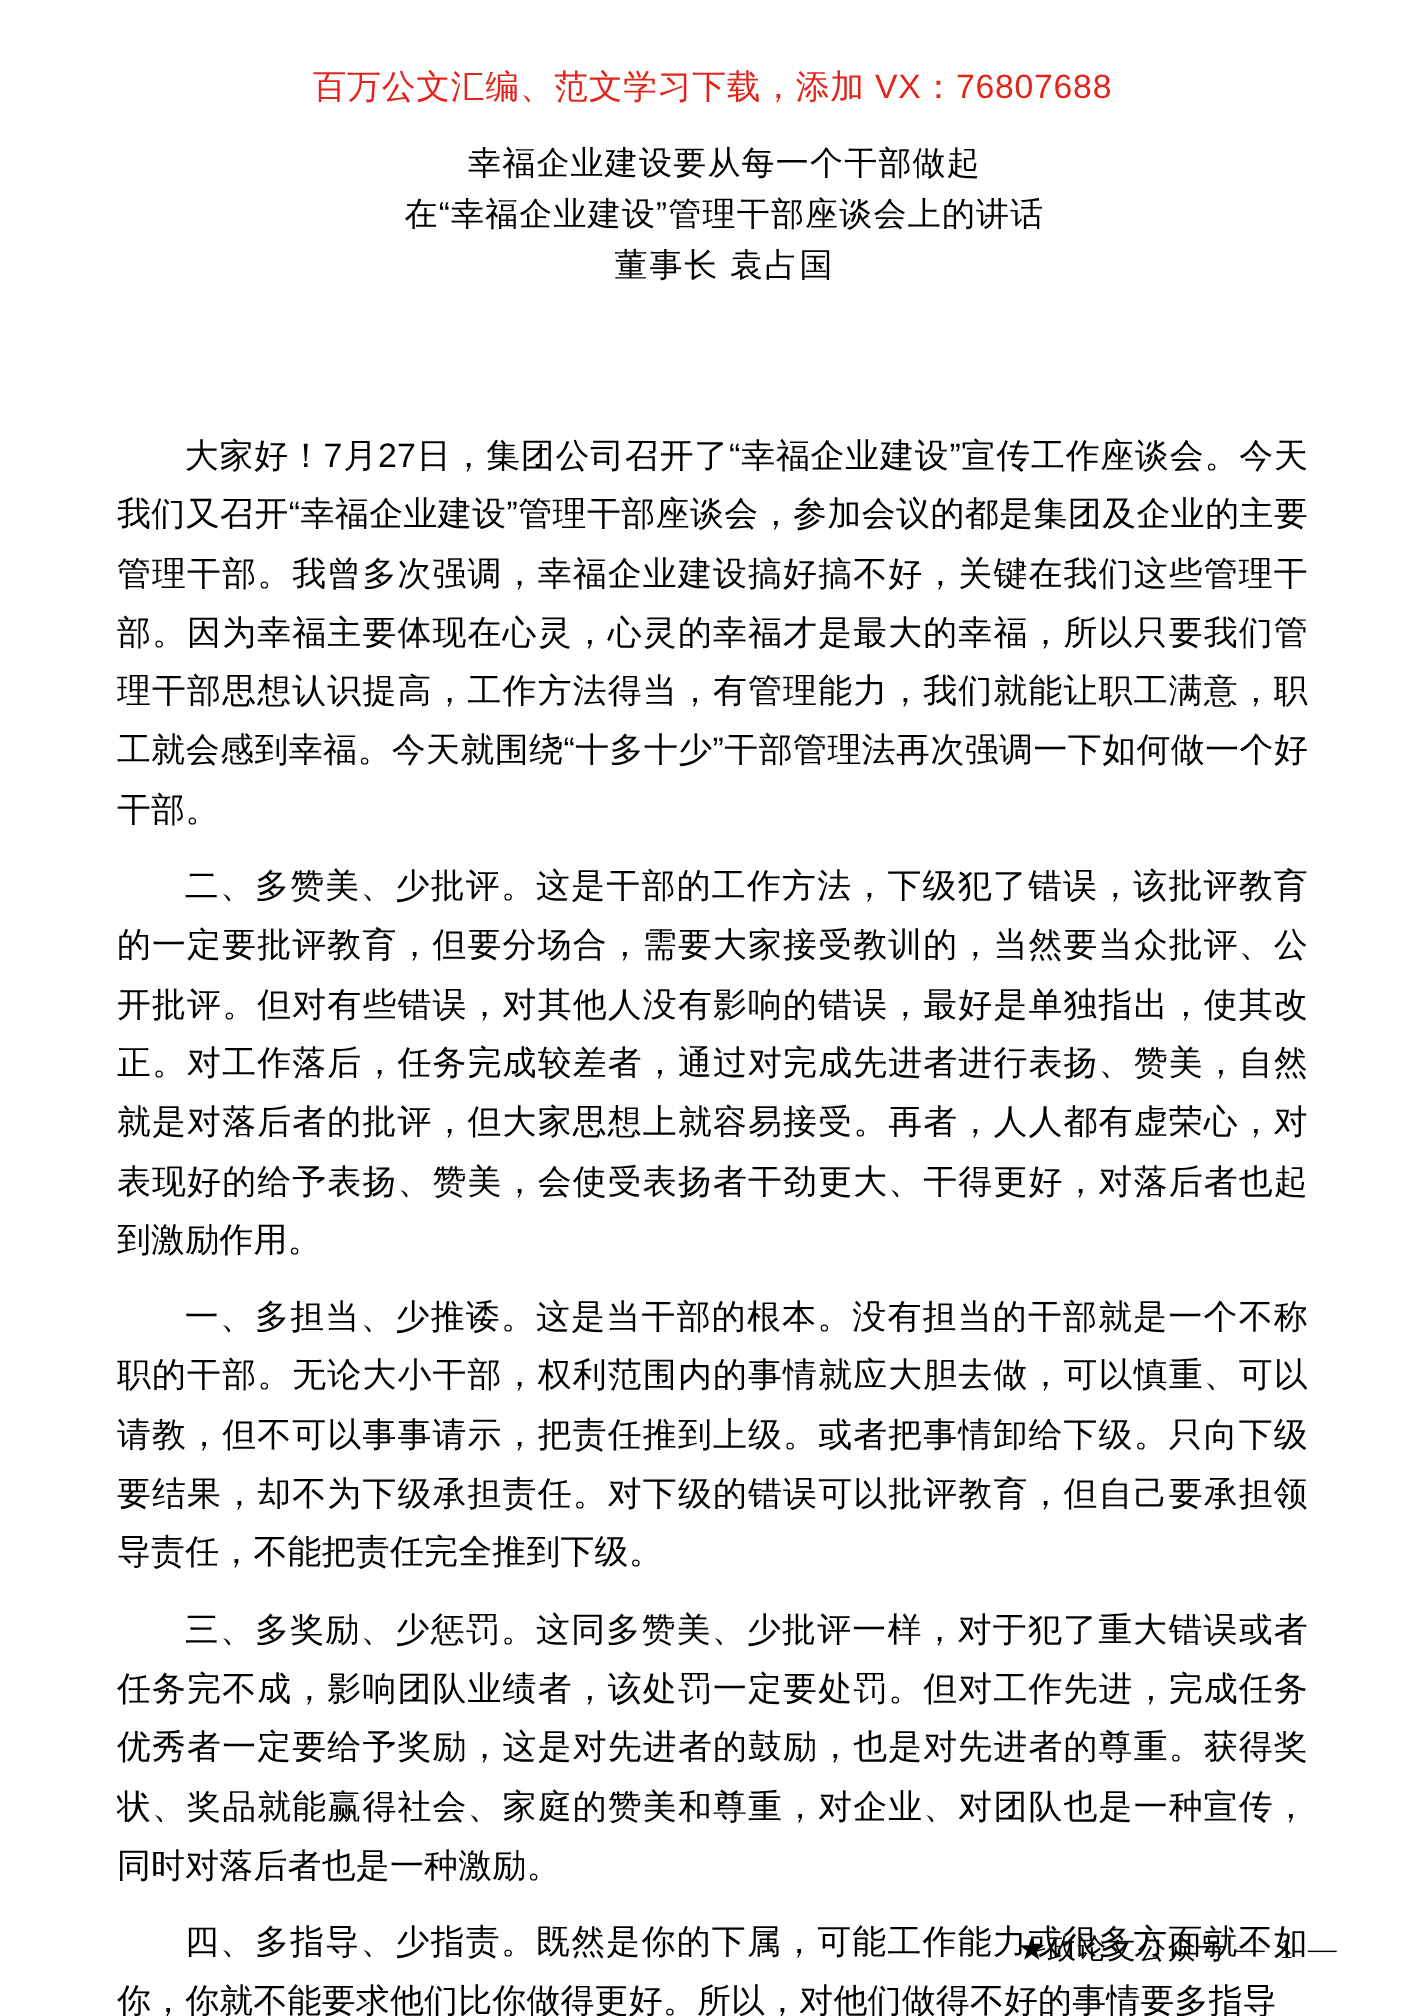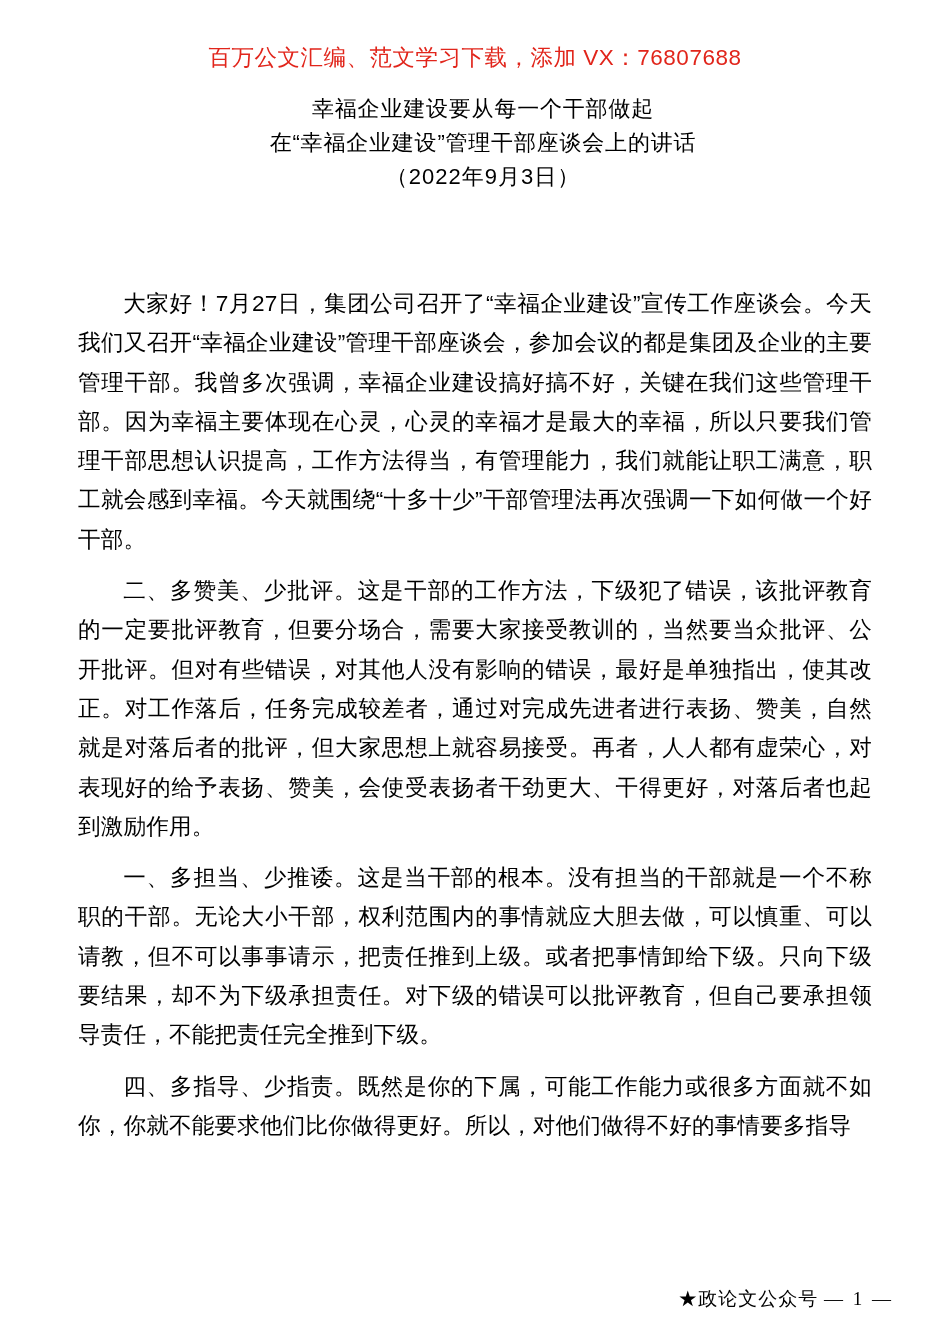--- a/index.html
+++ b/index.html
@@ -97,27 +97,28 @@
 </head>
 <body>
 
 <div class="page">
 
   <div class="promo-header" style="color: rgb(225, 37, 27);">百万公文汇编、范文学习下载，添加 VX：76807688</div>
 
   <div class="title-block">
     <div class="title-line main">幸福企业建设要从每一个干部做起</div>
     <div class="title-line subtitle">在“幸福企业建设”管理干部座谈会上的讲话</div>
-    <div class="title-line date">（2022年9月3日）</div>
+    <div class="title-line author">董事长 袁占国</div>
   </div>
 
   <div class="body-text">
     <p class="para">大家好！7月27日，集团公司召开了“幸福企业建设”宣传工作座谈会。今天我们又召开“幸福企业建设”管理干部座谈会，参加会议的都是集团及企业的主要管理干部。我曾多次强调，幸福企业建设搞好搞不好，关键在我们这些管理干部。因为幸福主要体现在心灵，心灵的幸福才是最大的幸福，所以只要我们管理干部思想认识提高，工作方法得当，有管理能力，我们就能让职工满意，职工就会感到幸福。今天就围绕“十多十少”干部管理法再次强调一下如何做一个好干部。</p>
     <p class="para">二、多赞美、少批评。这是干部的工作方法，下级犯了错误，该批评教育的一定要批评教育，但要分场合，需要大家接受教训的，当然要当众批评、公开批评。但对有些错误，对其他人没有影响的错误，最好是单独指出，使其改正。对工作落后，任务完成较差者，通过对完成先进者进行表扬、赞美，自然就是对落后者的批评，但大家思想上就容易接受。再者，人人都有虚荣心，对表现好的给予表扬、赞美，会使受表扬者干劲更大、干得更好，对落后者也起到激励作用。</p>
     <p class="para">一、多担当、少推诿。这是当干部的根本。没有担当的干部就是一个不称职的干部。无论大小干部，权利范围内的事情就应大胆去做，可以慎重、可以请教，但不可以事事请示，把责任推到上级。或者把事情卸给下级。只向下级要结果，却不为下级承担责任。对下级的错误可以批评教育，但自己要承担领导责任，不能把责任完全推到下级。</p>
+    <p class="para">三、多奖励、少惩罚。这同多赞美、少批评一样，对于犯了重大错误或者任务完不成，影响团队业绩者，该处罚一定要处罚。但对工作先进，完成任务优秀者一定要给予奖励，这是对先进者的鼓励，也是对先进者的尊重。获得奖状、奖品就能赢得社会、家庭的赞美和尊重，对企业、对团队也是一种宣传，同时对落后者也是一种激励。</p>
     <p class="para">四、多指导、少指责。既然是你的下属，可能工作能力或很多方面就不如你，你就不能要求他们比你做得更好。所以，对他们做得不好的事情要多指导</p>
   </div>
 
   <div class="footer">
     <span class="mark">★政论文公众号</span>
     <span>—</span>
     <span class="pagenum">1</span>
     <span>—</span>
   </div>
 

